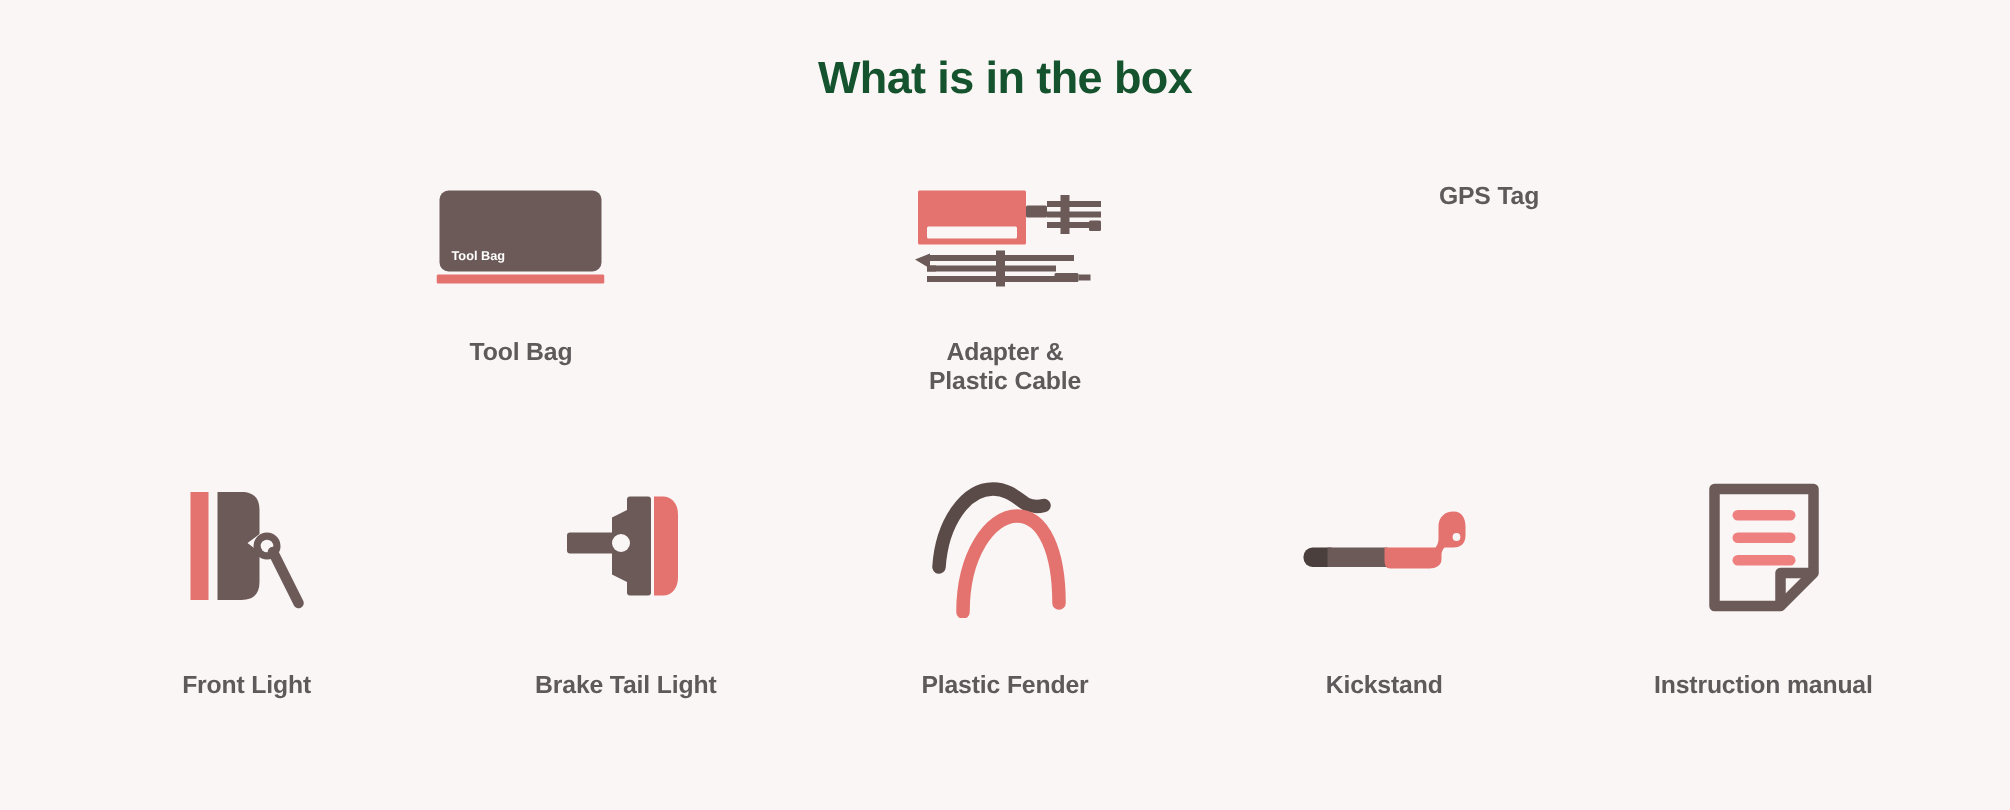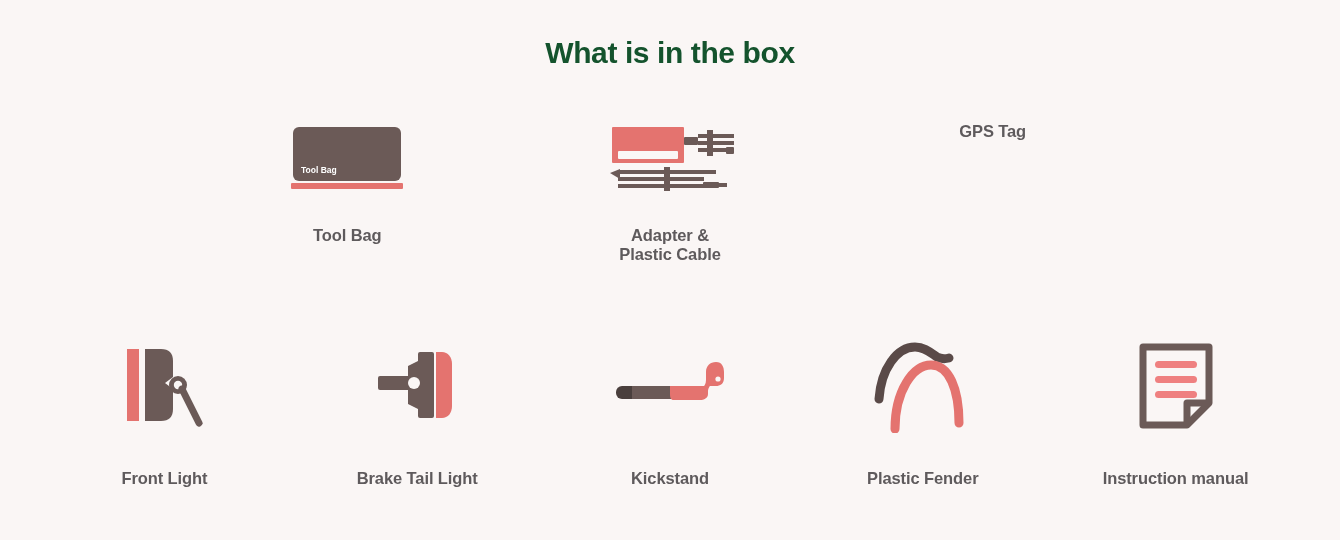--- a/index.html
+++ b/index.html
@@ -35,21 +35,21 @@
     width: 1340px;
     display: flex;
   }
   .row-one {
     top: 108px;
     padding-left: 186px;
     padding-right: 186px;
     box-sizing: border-box;
   }
   .row-two {
-    top: 329px;
+    top: 308px;
     padding-left: 38px;
     padding-right: 38px;
     box-sizing: border-box;
   }
   .cell {
     flex: 1 1 0;
     display: flex;
     flex-direction: column;
     align-items: center;
   }
@@ -171,45 +171,45 @@
           <rect x="42" y="8" width="16" height="66" rx="2" fill="#6b5a57"></rect>
           <path d="M60,8 H66 C72,8 76,13 76,20 L76,62 C76,69 72,74 66,74 L60,74 Z" fill="#e4736f"></path>
           <circle cx="38" cy="39" r="6" fill="#faf6f5"></circle>
         </svg>
       </div>
       <div class="item-label">Brake Tail Light</div>
     </div>
 
     <div class="cell">
       <div class="icon-box">
+        <svg width="108" height="96" viewBox="0 0 108 96">
+          <path d="M10,62 C12,32 28,10 46,10 C56,10 62,16 68,20 C72,22 76,22 80,21" fill="none" stroke="#5a4a48" stroke-width="9" stroke-linecap="round"></path>
+          <path d="M26,92 C26,54 44,28 62,28 C80,28 90,52 90,86" fill="none" stroke="#e4736f" stroke-width="9" stroke-linecap="round"></path>
+          <path d="M26,86 L26,93 M90,80 L90,88" stroke="#e4736f" stroke-width="4" stroke-linecap="round"></path>
+        </svg>
+      </div>
+      <div class="item-label">Plastic Fender</div>
+    </div>
+
+    <div class="cell">
+      <div class="icon-box">
         <svg width="112" height="50" viewBox="0 0 112 50">
           <rect x="2" y="26" width="24" height="13" rx="6" fill="#4a3f3d"></rect>
           <rect x="18" y="26" width="40" height="13" fill="#6b5a57"></rect>
           <path d="M56,26 H90 C90,26 92,24 92,20 L92,12 C92,6 96,2 102,2 C108,2 110,7 110,12 L110,18
                    C110,24 106,26 102,26 L96,26 C96,26 94,28 94,31 L94,34 C94,38 90,40 86,40
                    L60,40 C57,40 56,38 56,34 Z" fill="#e4736f"></path>
           <circle cx="104" cy="19" r="2.6" fill="#faf6f5"></circle>
         </svg>
       </div>
       <div class="item-label">Kickstand</div>
     </div>
 
     <div class="cell">
       <div class="icon-box">
-        <svg width="108" height="96" viewBox="0 0 108 96">
-          <path d="M10,62 C12,32 28,10 46,10 C56,10 62,16 68,20 C72,22 76,22 80,21" fill="none" stroke="#5a4a48" stroke-width="9" stroke-linecap="round"></path>
-          <path d="M26,92 C26,54 44,28 62,28 C80,28 90,52 90,86" fill="none" stroke="#e4736f" stroke-width="9" stroke-linecap="round"></path>
-          <path d="M26,86 L26,93 M90,80 L90,88" stroke="#e4736f" stroke-width="4" stroke-linecap="round"></path>
-        </svg>
-      </div>
-      <div class="item-label">Plastic Fender</div>
-    </div>
-
-    <div class="cell">
-      <div class="icon-box">
         <svg width="78" height="88" viewBox="0 0 78 88">
           <path d="M6,6 H72 V62 L50,84 H6 Z" fill="none" stroke="#6b5a57" stroke-width="7" stroke-linejoin="round"></path>
           <path d="M50,84 L50,62 L72,62" fill="none" stroke="#6b5a57" stroke-width="7" stroke-linejoin="round"></path>
           <rect x="18" y="20" width="42" height="7" rx="3.5" fill="#ef8080"></rect>
           <rect x="18" y="35" width="42" height="7" rx="3.5" fill="#ef8080"></rect>
           <rect x="18" y="50" width="42" height="7" rx="3.5" fill="#ef8080"></rect>
         </svg>
       </div>
       <div class="item-label">Instruction manual</div>
     </div>

